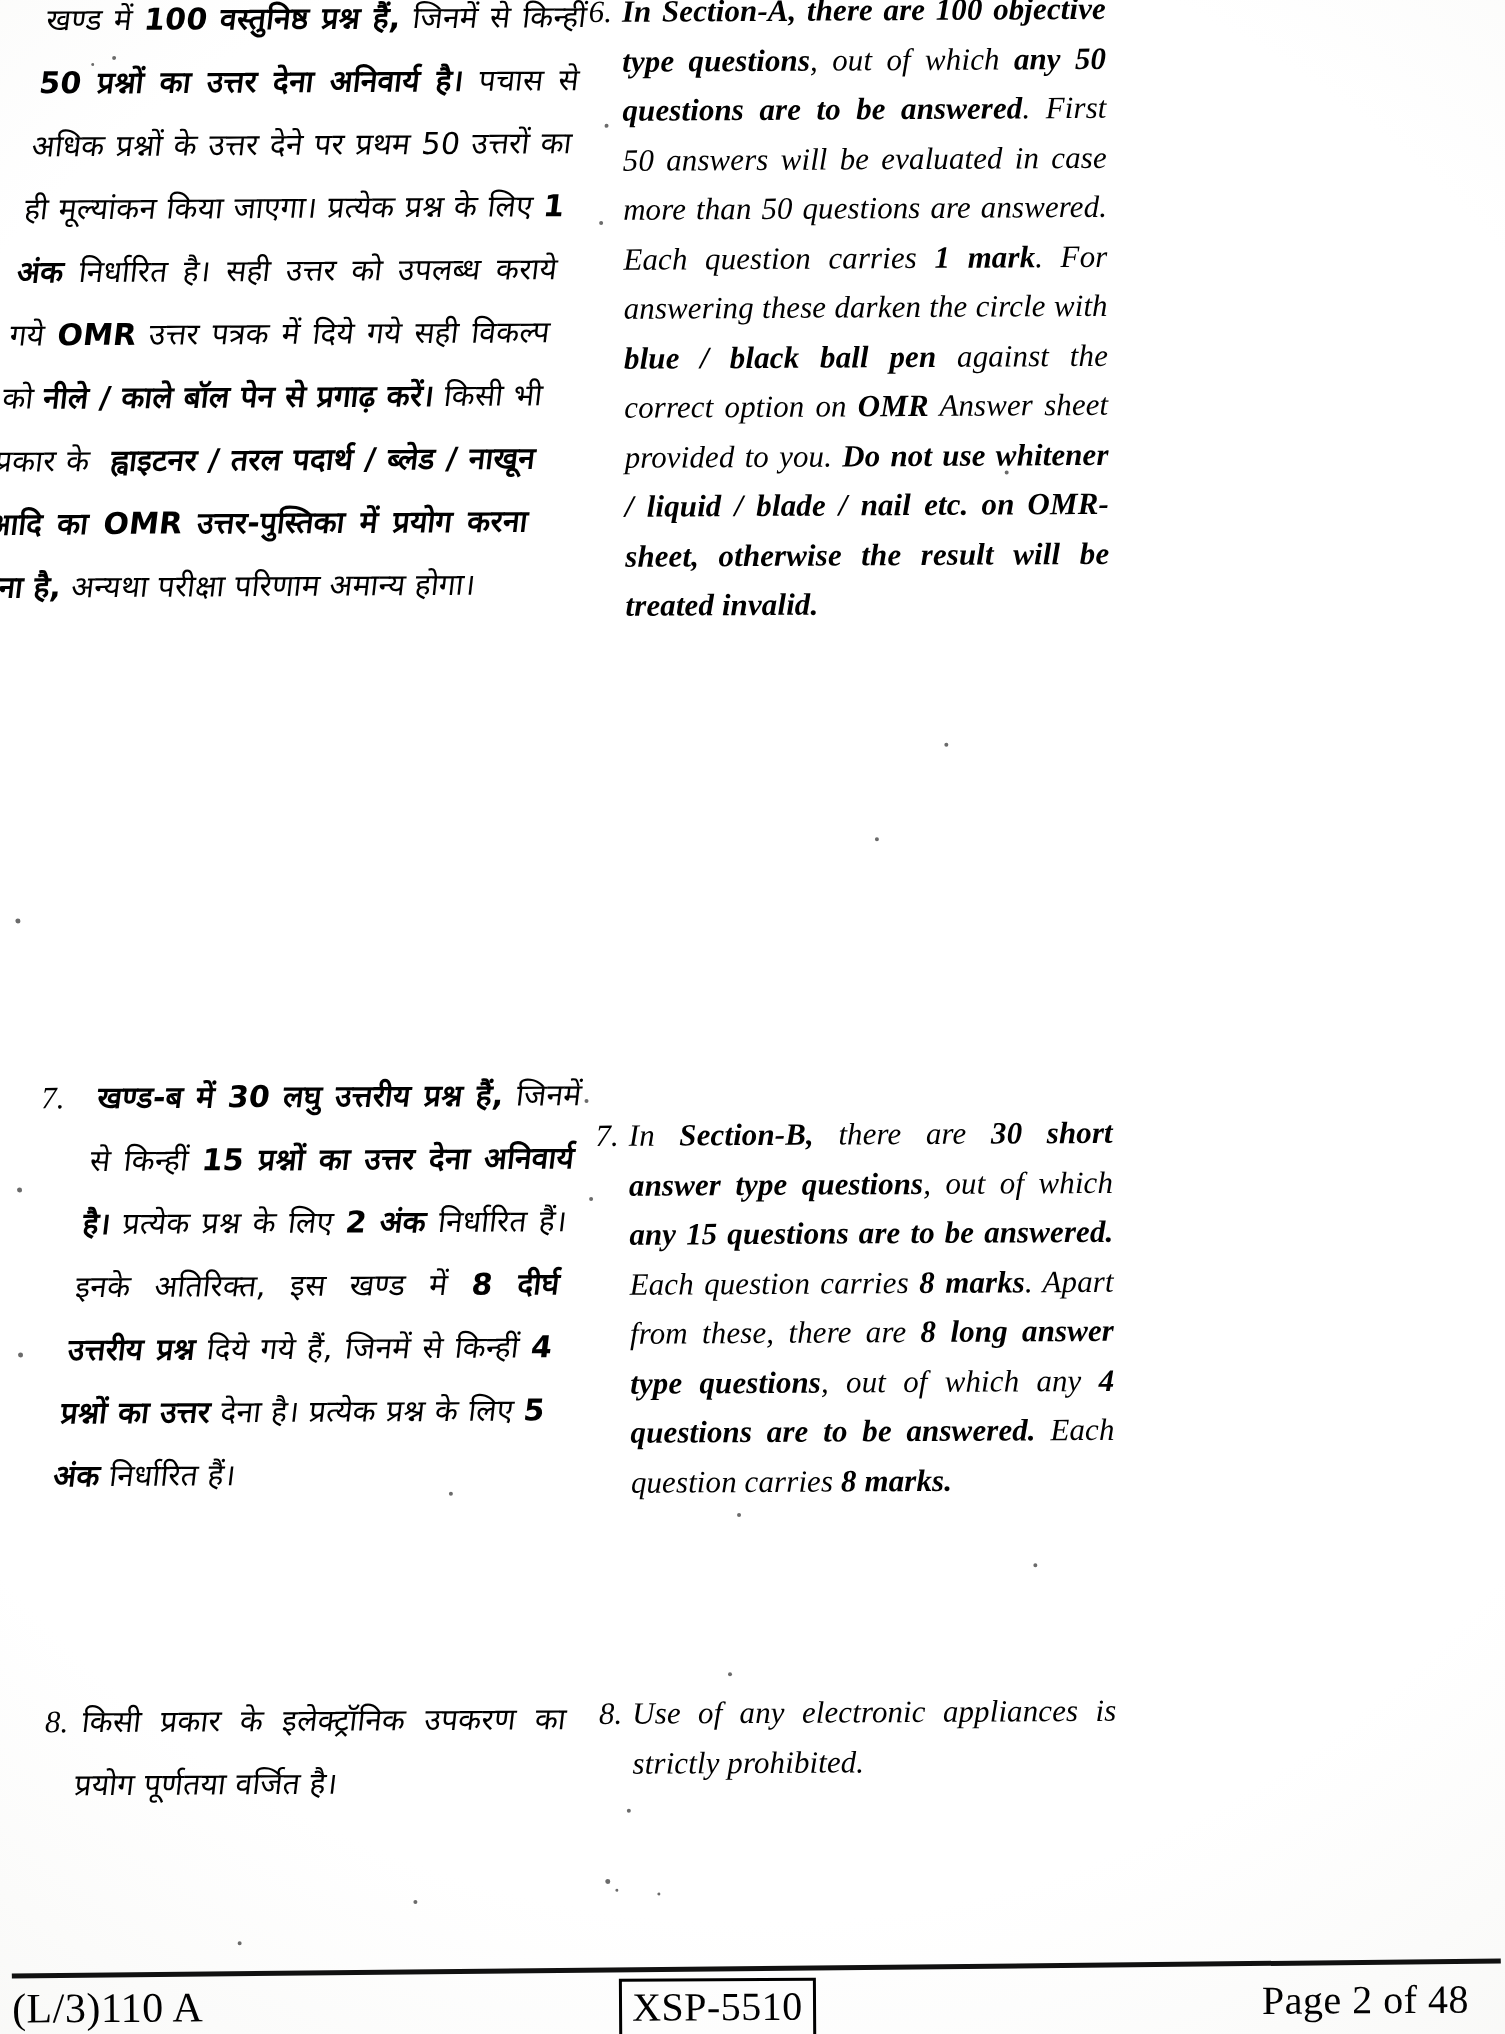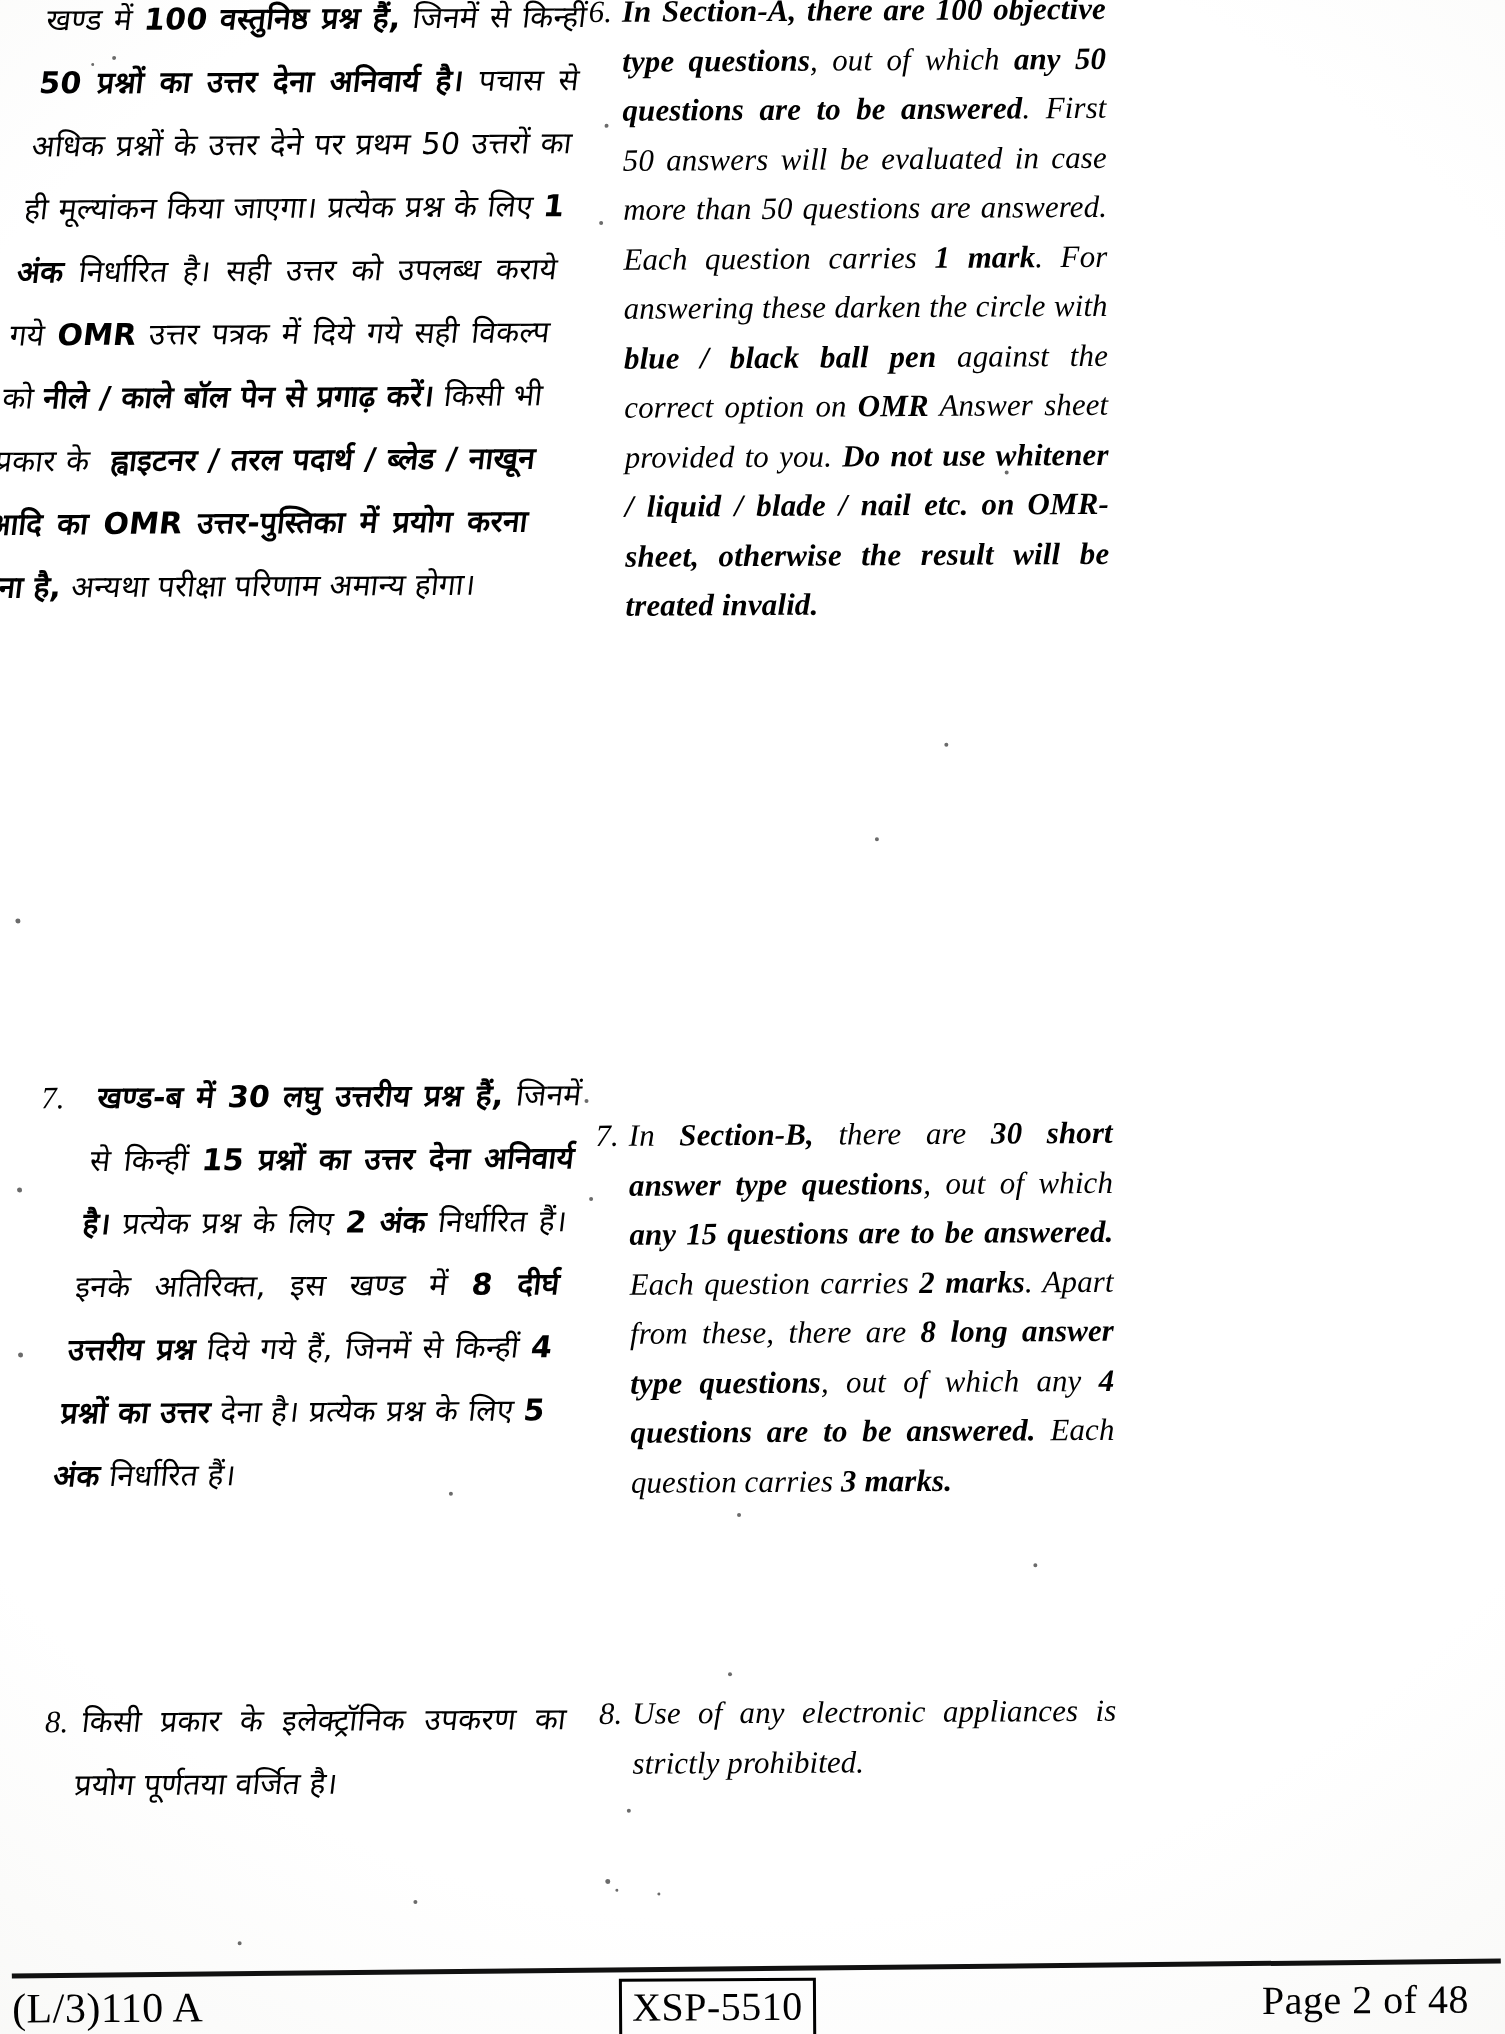--- a/index.html
+++ b/index.html
@@ -211,21 +211,21 @@
 
   <div class="col" id="col-english">
 
     <div class="item" id="e-item6">
       <span class="num">6.</span>
       <span class="body hang"><b>In Section-A, there are 100 objective type questions</b>, out of which <b>any 50 questions are to be answered</b>. First 50 answers will be evaluated in case more than 50 questions are answered. Each question carries <b>1 mark</b>. For answering these darken the circle with <b>blue / black ball pen</b> against the correct option on <b>OMR</b> Answer sheet provided to you. <b>Do not use whitener / liquid / blade / nail etc. on OMR-sheet, otherwise the result will be treated invalid.</b></span>
     </div>
 
     <div class="item" id="e-item7">
       <span class="num">7.</span>
-      <span class="body hang">In <b>Section-B,</b> there are <b>30 short answer type questions</b>, out of which <b>any 15 questions are to be answered.</b> Each question carries <b>2 marks</b>. Apart from these, there are <b>8 long answer type questions</b>, out of which any <b>4 questions are to be answered.</b> Each question carries <b>3 marks.</b></span>
+      <span class="body hang">In <b>Section-B,</b> there are <b>30 short answer type questions</b>, out of which <b>any 15 questions are to be answered.</b> Each question carries <b>8 marks</b>. Apart from these, there are <b>8 long answer type questions</b>, out of which any <b>4 questions are to be answered.</b> Each question carries <b>8 marks.</b></span>
     </div>
 
     <div class="item" id="e-item8">
       <span class="num">8.</span>
       <span class="body hang">Use of any electronic appliances is strictly prohibited.</span>
     </div>
 
   </div>
 
   <div id="footer-rule"></div>

